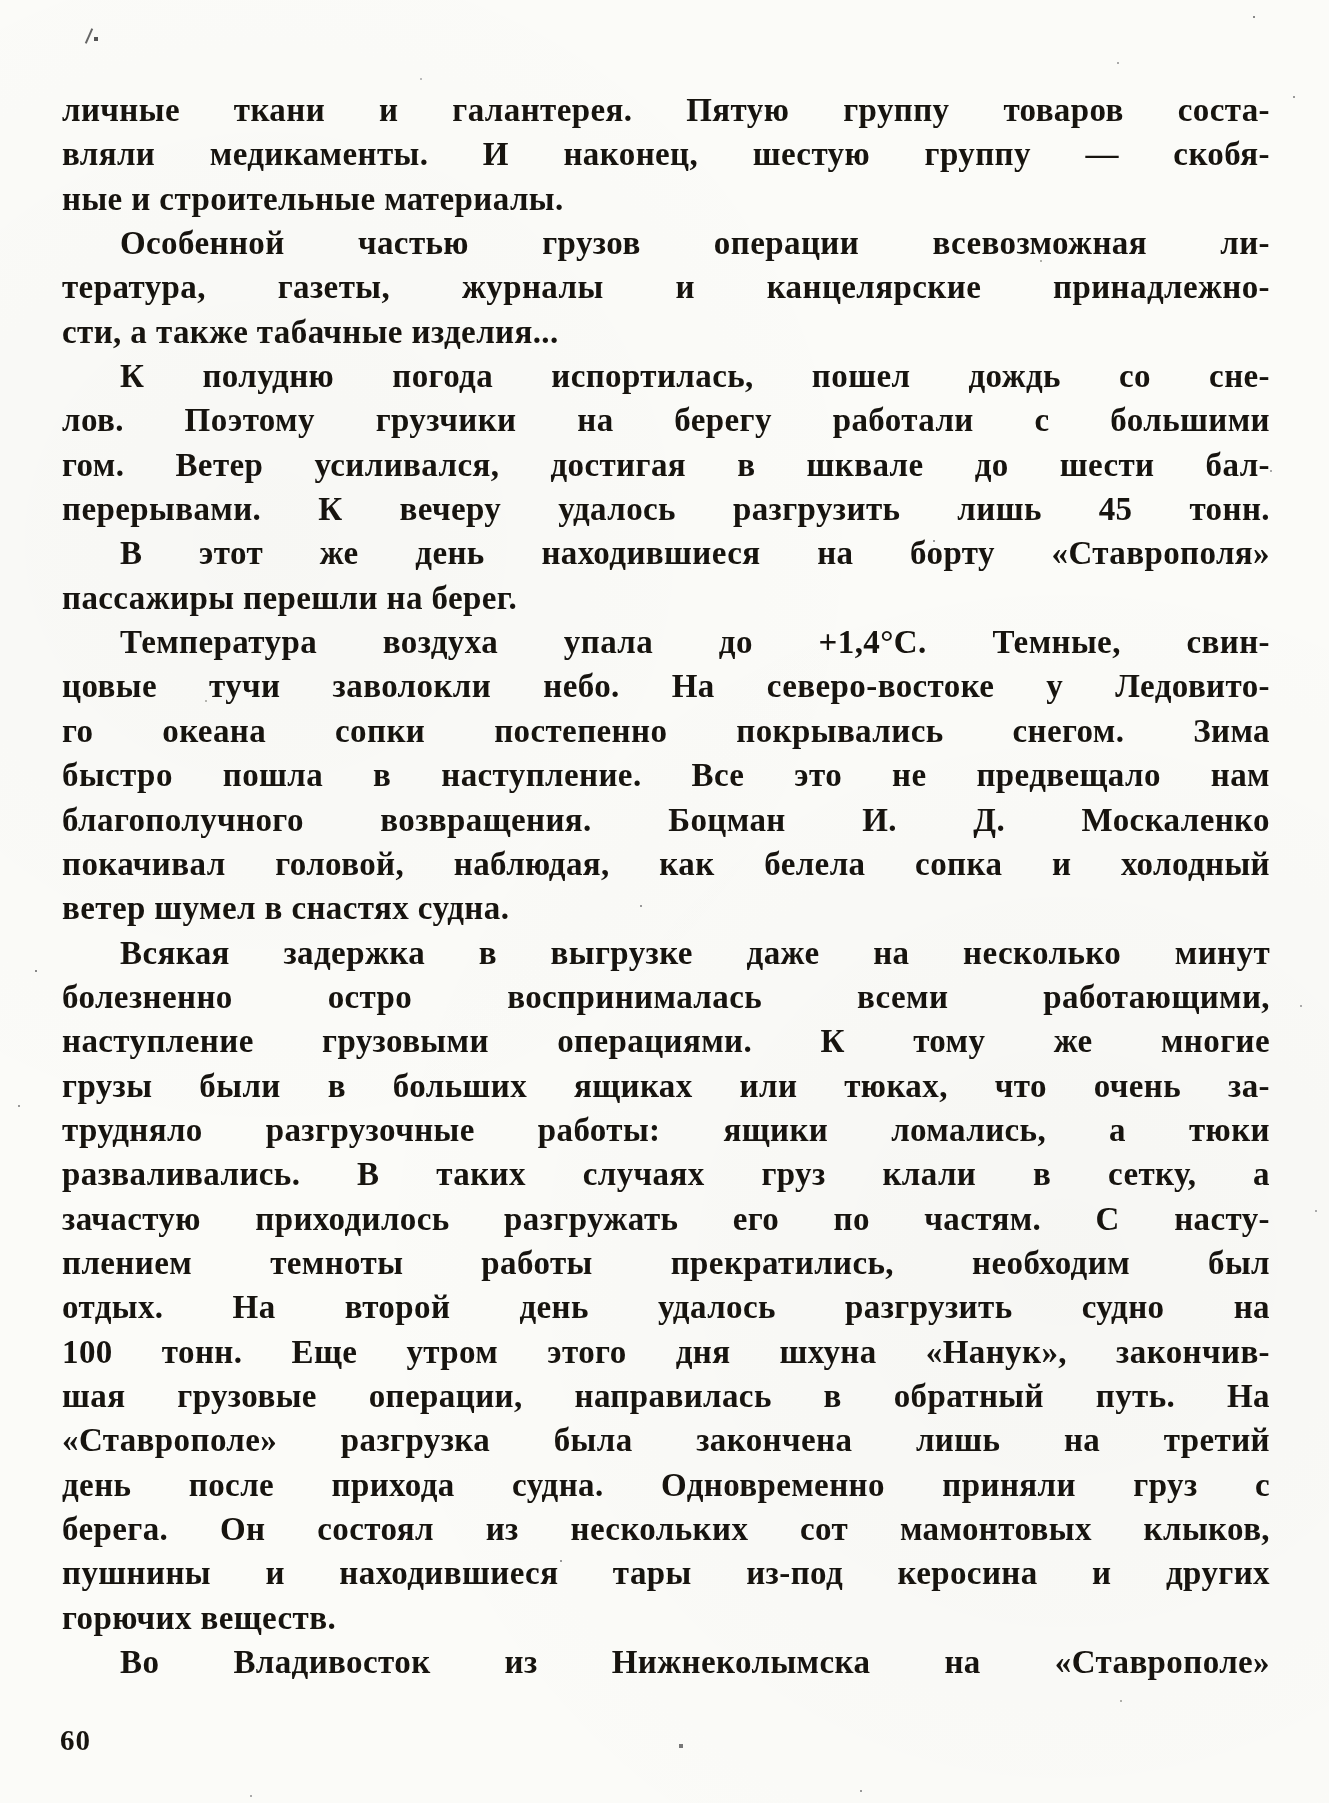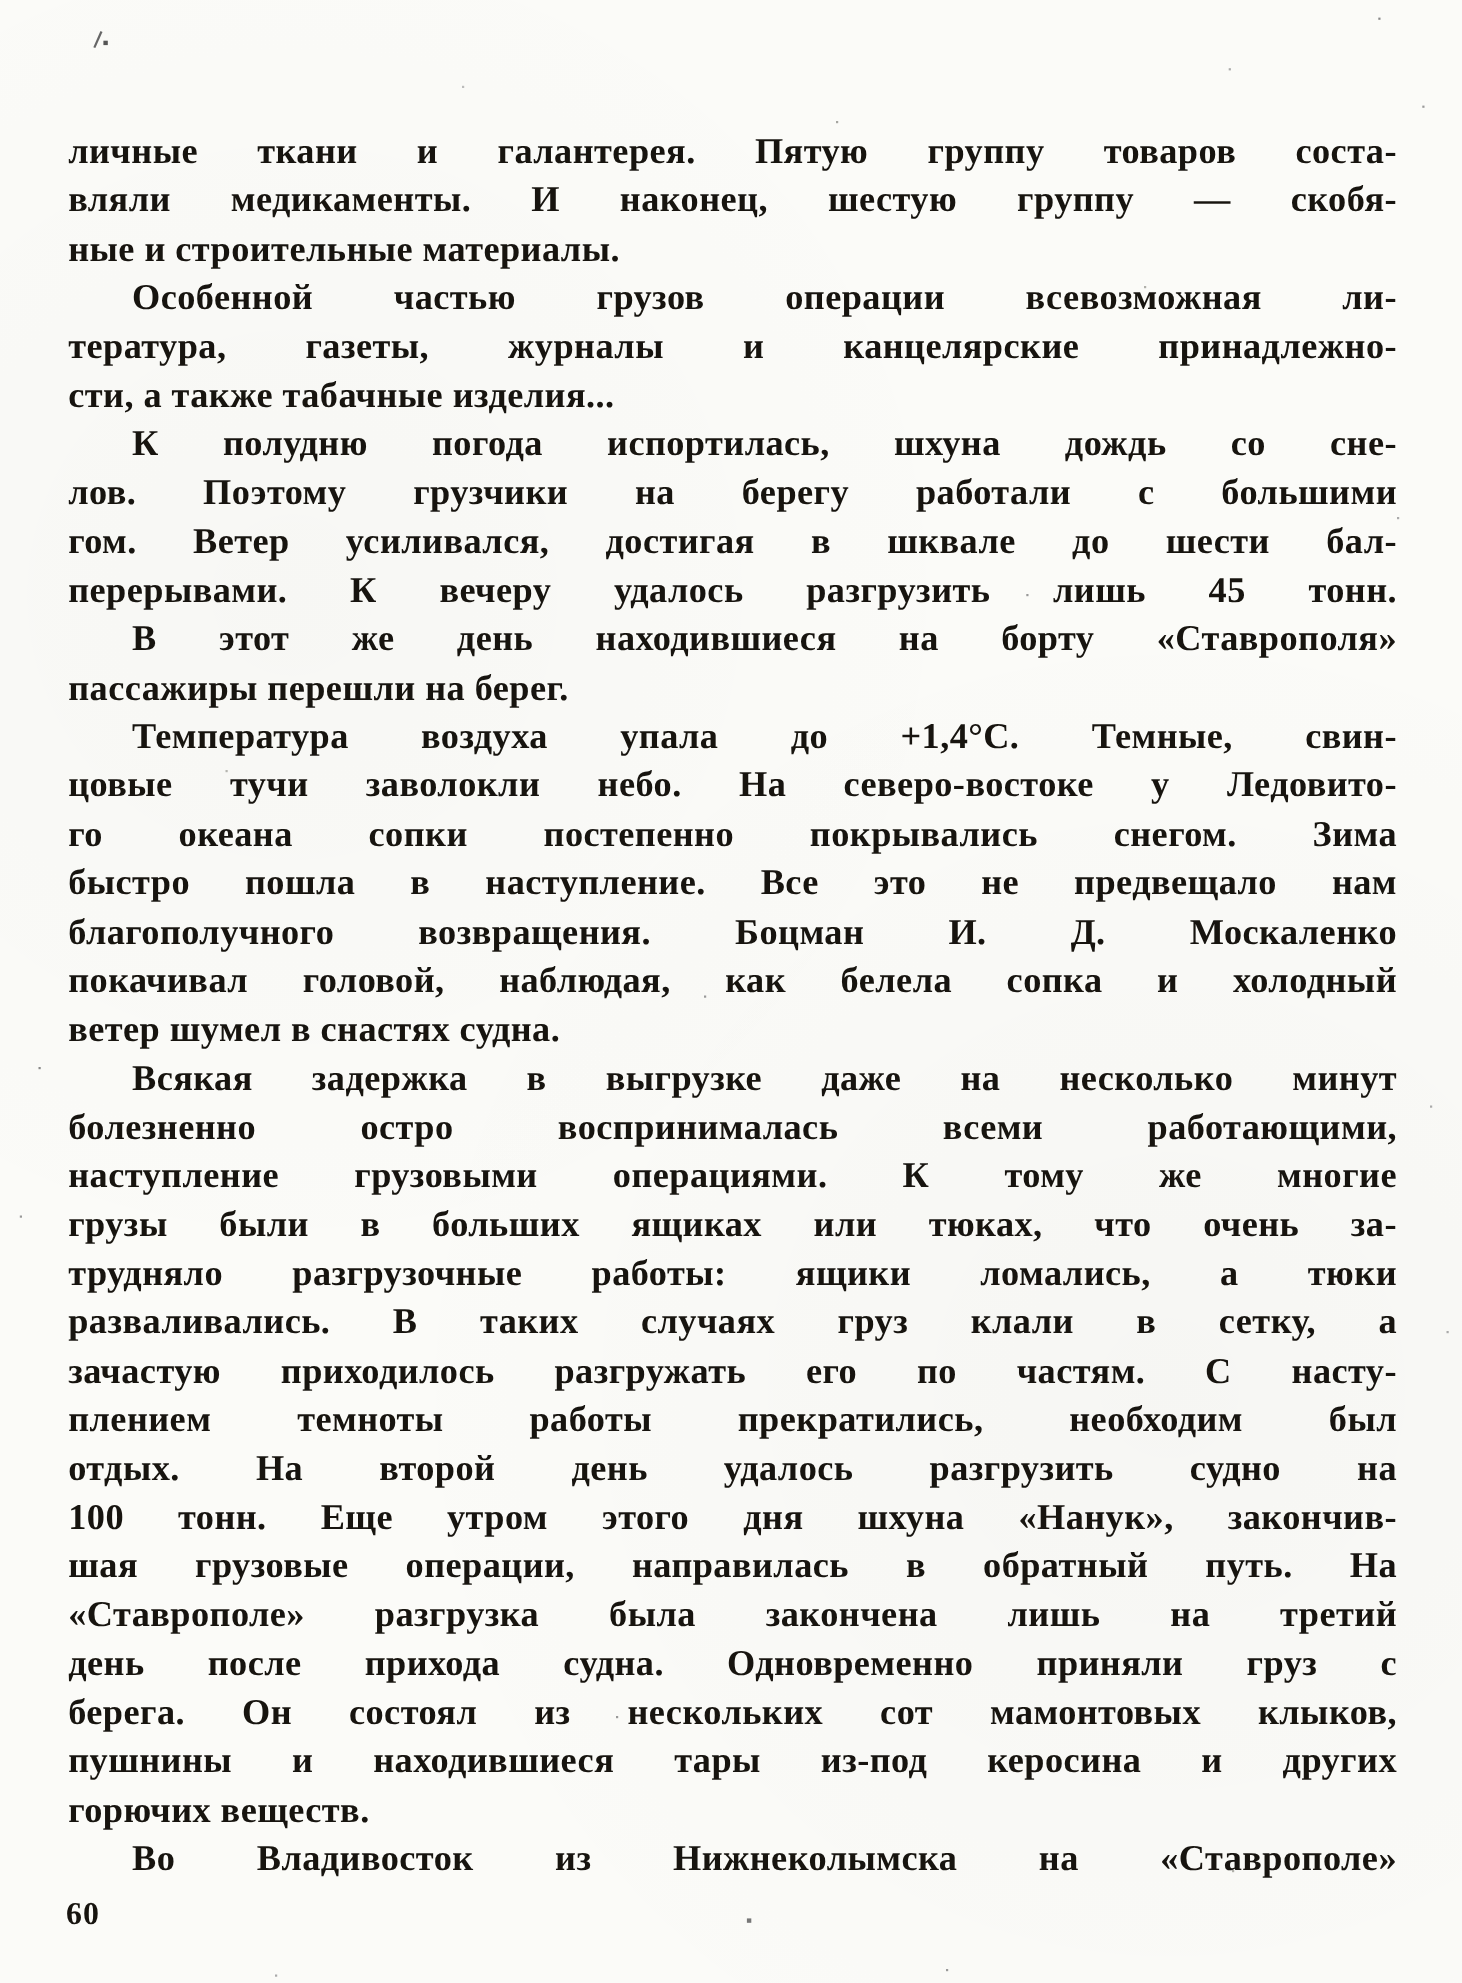--- a/index.html
+++ b/index.html
@@ -58,21 +58,20 @@
     height: 16px;
     background: #666;
     transform: rotate(24deg);
   }
   .textblock {
     position: absolute;
     left: 62px;
     top: 88px;
     width: 1208px;
     color: #17140f;
-    margin-top: 28px;
   }
   .line {
     font-size: 33px;
     font-weight: bold;
     line-height: 44.35px;
     height: 44.35px;
     letter-spacing: 0.4px;
     white-space: normal;
     text-align: justify;
     text-align-last: justify;
@@ -101,21 +100,21 @@
 <div class="page">
   <div class="specks"></div>
   <div class="scratch"></div>
   <div class="textblock" id="textblock">
       <div class="line">личные ткани и галантерея. Пятую группу товаров соста-</div>
       <div class="line">вляли медикаменты. И наконец, шестую группу — скобя-</div>
       <div class="line last">ные и строительные материалы.</div>
       <div class="line indent">Особенной частью грузов операции всевозможная  ли-</div>
       <div class="line">тература, газеты, журналы и канцелярские принадлежно-</div>
       <div class="line last">сти, а также табачные изделия...</div>
-      <div class="line indent">К полудню погода испортилась, шхуна дождь со  сне-</div>
+      <div class="line indent">К полудню погода испортилась, пошел дождь со  сне-</div>
       <div class="line">лов. Поэтому грузчики на берегу работали  с  большими</div>
       <div class="line">гом. Ветер усиливался, достигая в шквале до шести  бал-</div>
       <div class="line">перерывами. К вечеру удалось разгрузить  лишь 45 тонн.</div>
       <div class="line indent">В этот же день находившиеся на борту «Ставрополя»</div>
       <div class="line last">пассажиры перешли на берег.</div>
       <div class="line indent">Температура воздуха упала до +1,4°С. Темные,  свин-</div>
       <div class="line">цовые тучи заволокли небо. На северо-востоке у Ледовито-</div>
       <div class="line">го океана сопки постепенно  покрывались  снегом.  Зима</div>
       <div class="line">быстро пошла в наступление. Все это не предвещало  нам</div>
       <div class="line">благополучного возвращения. Боцман И. Д. Москаленко</div>

